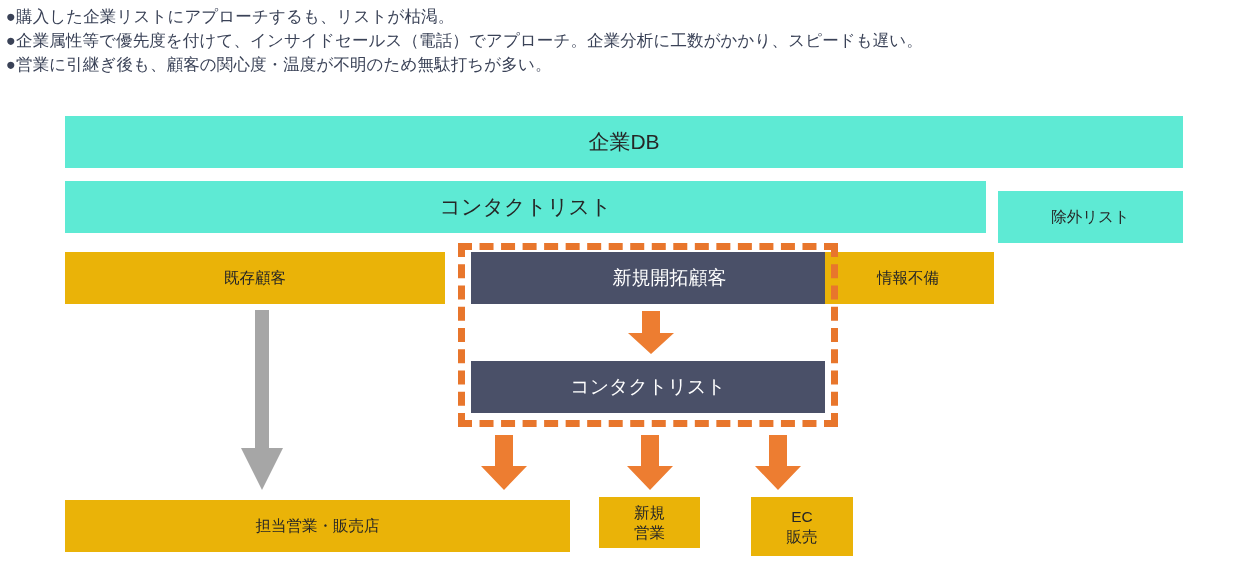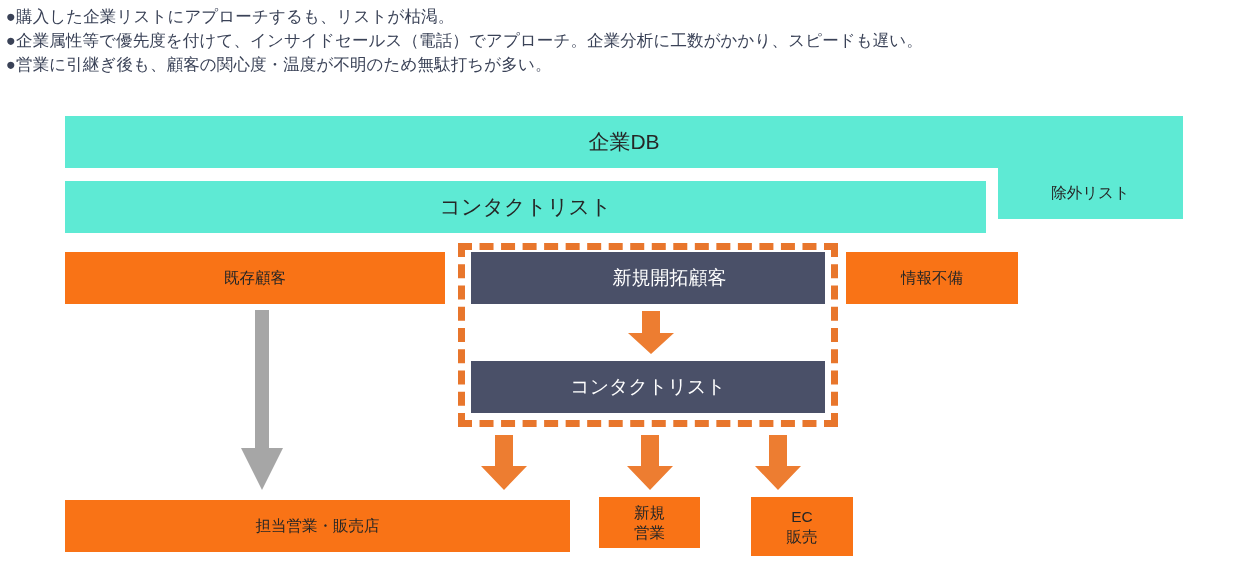--- a/index.html
+++ b/index.html
@@ -52,21 +52,21 @@
     white-space: pre-line;
     line-height: 1.28;
   }
 
   .tier-top {
     background: #5eead4;
     color: #262626;
     font-size: 21px;
   }
   .tier-mid {
-    background: #f97316;
+    background: #eab308;
     color: #262626;
     font-size: 15.5px;
   }
   .tier-dark {
     background: #4a5068;
     color: #ffffff;
     font-size: 19px;
   }
   .small-label {
     font-size: 15.5px;
@@ -102,29 +102,29 @@
   </div>
 
   <div class="box tier-top" style="left:65px; top:116px; width:1118px; height:52px;">
     <span class="box-label">企業DB</span>
   </div>
 
   <div class="box tier-top" style="left:65px; top:181px; width:921px; height:52px; font-size:21px;">
     <span class="box-label">コンタクトリスト</span>
   </div>
 
-  <div class="box tier-top small-label" style="left:998px; top:167px; width:185px; height:52px;">
+  <div class="box tier-top small-label" style="left:998px; top:191px; width:185px; height:52px;">
     <span class="box-label">除外リスト</span>
   </div>
 
   <div class="box tier-mid" style="left:65px; top:252px; width:380px; height:52px;">
     <span class="box-label">既存顧客</span>
   </div>
 
-  <div class="box tier-mid" style="left:846px; top:252px; width:172px; height:52px;">
+  <div class="box tier-mid" style="left:822px; top:252px; width:172px; height:52px;">
     <span class="box-label">情報不備</span>
   </div>
 
   <div class="dashed-frame" style="left:458px; top:243px; width:380px; height:184px;"></div>
 
   <div class="box tier-dark" style="left:471px; top:252px; width:354px; height:52px;padding-left:43px;">
     <span class="box-label">新規開拓顧客</span>
   </div>
 
   <div class="box tier-dark" style="left:471px; top:361px; width:354px; height:52px;">

